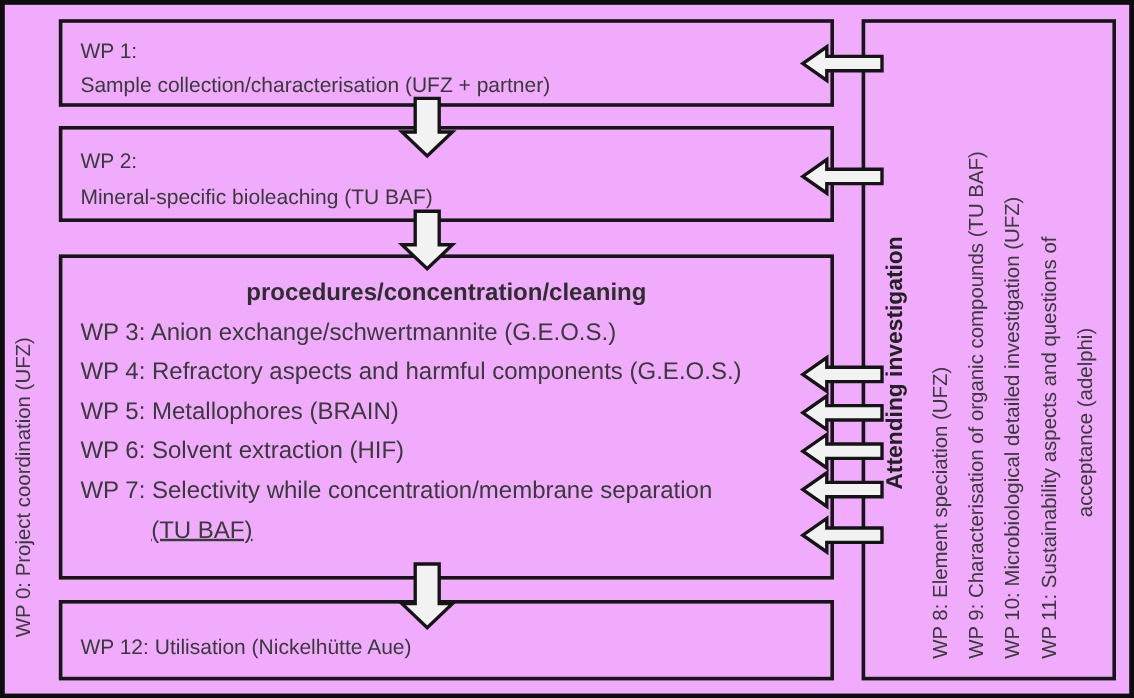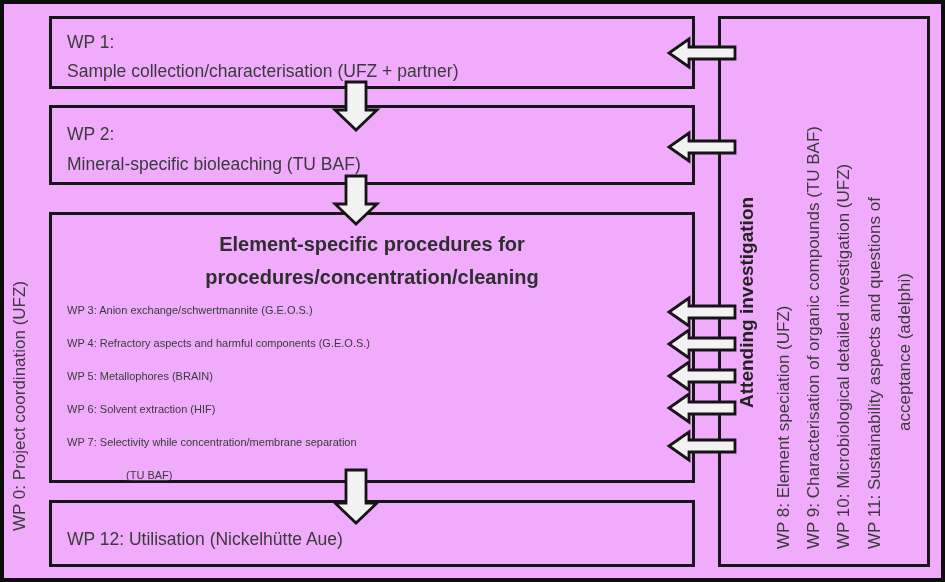--- a/index.html
+++ b/index.html
@@ -26,21 +26,21 @@
   #wp2-box  { left:49px;  top:105px; width:646px; height:80px;  padding:11px 0 0 15px; }
   #proc-box { left:49px;  top:212px; width:646px; height:271px; padding-top:13px; }
   #wp12-box { left:49px;  top:500px; width:646px; height:67px;  padding:23px 0 0 15px; }
   #attending-box { left:718px; top:16px; width:212px; height:551px; }
 
   .line  { font-size:17.5px; line-height:29px; white-space:nowrap; }
   #wp2-box .line { line-height:30px; }
   #wp12-box .line { line-height:26px; }
 
   .proc-title { text-align:center; font-weight:700; font-size:20px; line-height:33px; color:#2e2e2e; white-space:nowrap; }
-  .proc-item  { padding-left:15px; font-size:11px; line-height:33px; white-space:nowrap; }
+  .proc-item  { padding-left:15px; font-size:20px; line-height:33px; white-space:nowrap; }
   .proc-item.cont { padding-left:74px;text-decoration:underline; }
 
   .vtext {
     position:absolute;
     white-space:nowrap;
     transform:rotate(-90deg);
     transform-origin:0 0;
     font-size:17px;
     line-height:21px;
     color:#3a3a3a;
@@ -67,21 +67,20 @@
     <div class="line">WP 1:</div>
     <div class="line">Sample collection/characterisation (UFZ + partner)</div>
   </div>
 
   <div class="box" id="wp2-box">
     <div class="line">WP 2:</div>
     <div class="line">Mineral-specific bioleaching (TU BAF)</div>
   </div>
 
   <div class="box" id="proc-box">
-    <div class="proc-title">Element-specific procedures for</div>
     <div class="proc-title">procedures/concentration/cleaning</div>
     <div class="proc-item">WP 3: Anion exchange/schwertmannite (G.E.O.S.)</div>
     <div class="proc-item">WP 4: Refractory aspects and harmful components (G.E.O.S.)</div>
     <div class="proc-item">WP 5: Metallophores (BRAIN)</div>
     <div class="proc-item">WP 6: Solvent extraction (HIF)</div>
     <div class="proc-item">WP 7: Selectivity while concentration/membrane separation</div>
     <div class="proc-item cont">(TU BAF)</div>
   </div>
 
   <div class="box" id="wp12-box">

